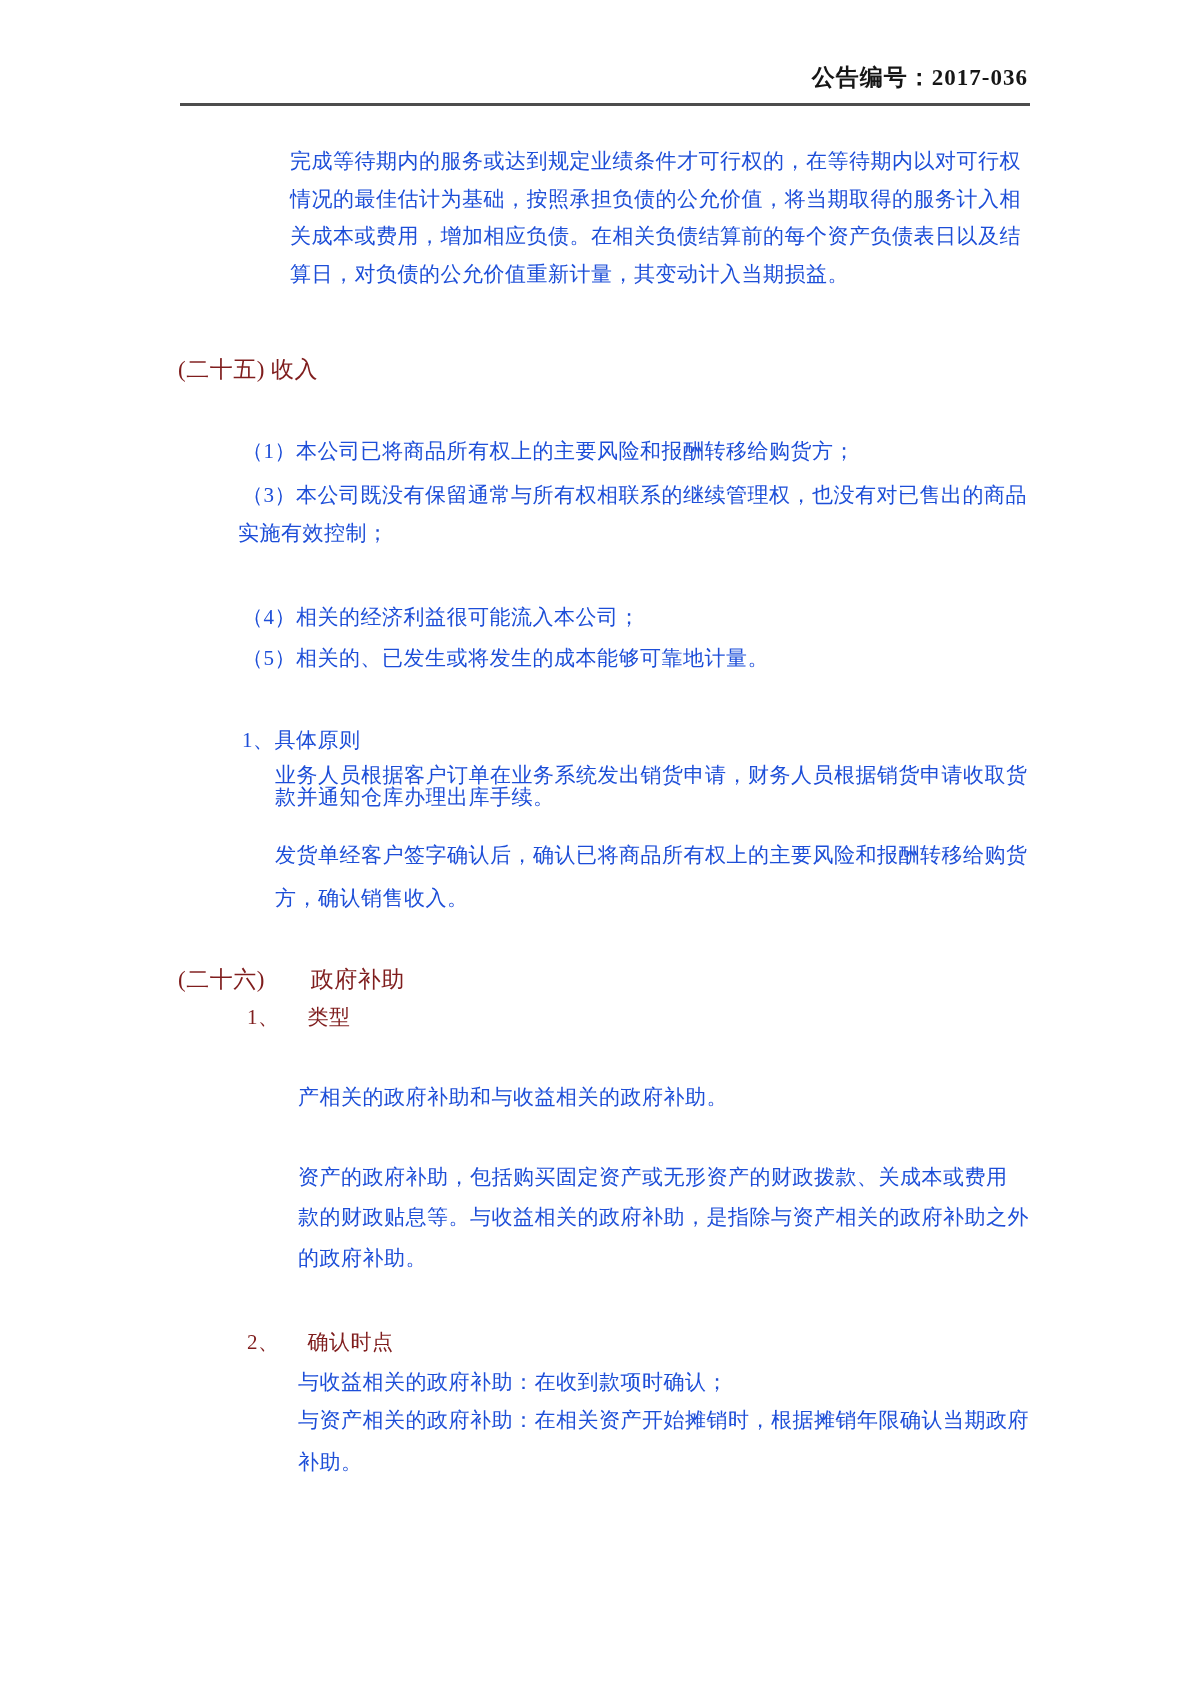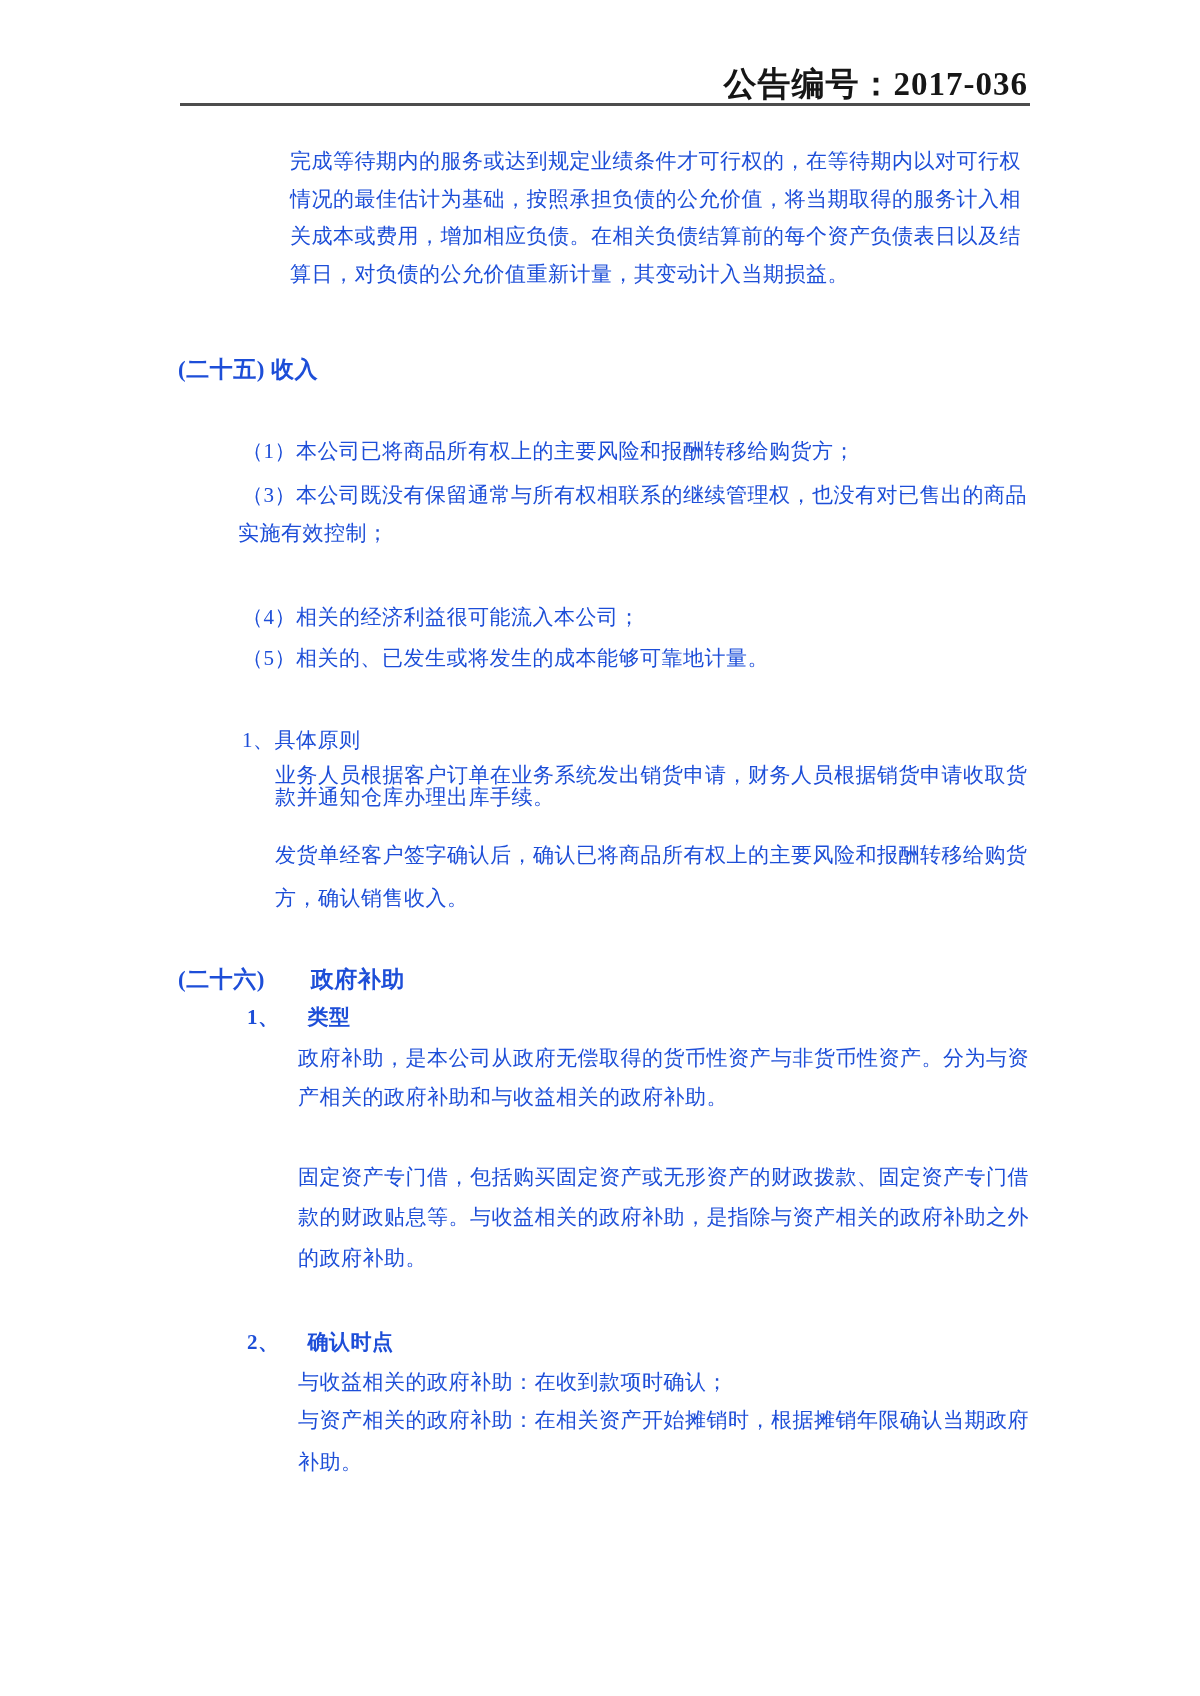--- a/index.html
+++ b/index.html
@@ -15,21 +15,21 @@
     overflow: hidden;
     font-family: "Liberation Serif", "DejaVu Serif", serif;
     color: #1f1f1f;
   }
   .hdr {
     position: absolute;
     top: 62px;
     left: 180px;
     width: 848px;
     text-align: right;
-    font-size: 33px;
+    font-size: 23px;
     font-weight: bold;
     letter-spacing: 1px;
     color: #161616;
     white-space: nowrap;
   }
   .hdr-rule {
     position: absolute;
     top: 103px;
     left: 180px;
     width: 850px;
@@ -38,22 +38,22 @@
   }
   .ln {
     position: absolute;
     font-size: 21px;
     line-height: 1.25;
     letter-spacing: 0.5px;
     white-space: nowrap;
     color: #1d4ed8;
   }
   .b {
-    font-weight: bold;
-    color: #1d4ed8;
+    font-weight: normal;
+    color: #7f1d1d;
   }
   .h1 {
     font-size: 23px;
   }
   .gap-lg { display: inline-block; width: 46px; }
   .gap-md { display: inline-block; width: 28px; }
 </style>
 </head>
 <body>
 
@@ -83,23 +83,22 @@
   <div class="ln" style="top:885px;left:275px">方，确认销售收入。</div>
 
   <div class="ln b h1" style="top:966px;left:178px">
     <span>(二十六)</span><span class="gap-lg"></span><span>政府补助</span>
   </div>
 
   <div class="ln b" style="top:1004px;left:247px">
     <span>1、</span><span class="gap-md"></span><span>类型</span>
   </div>
 
-  <div class="ln" style="top:1045px;left:298px">政府补助，是本公司从政府无偿取得的货币性资产与非货币性资产。分为与资</div>
   <div class="ln" style="top:1084px;left:298px">产相关的政府补助和与收益相关的政府补助。</div>
-  <div class="ln" style="top:1164px;left:298px">固定资产专门借，包括购买固定资产或无形资产的财政拨款、固定资产专门借</div>
+  <div class="ln" style="top:1164px;left:298px">资产的政府补助，包括购买固定资产或无形资产的财政拨款、关成本或费用</div>
   <div class="ln" style="top:1204px;left:298px">款的财政贴息等。与收益相关的政府补助，是指除与资产相关的政府补助之外</div>
   <div class="ln" style="top:1245px;left:298px">的政府补助。</div>
 
   <div class="ln b" style="top:1329px;left:247px">
     <span>2、</span><span class="gap-md"></span><span>确认时点</span>
   </div>
 
   <div class="ln" style="top:1369px;left:298px">与收益相关的政府补助：在收到款项时确认；</div>
   <div class="ln" style="top:1407px;left:298px">与资产相关的政府补助：在相关资产开始摊销时，根据摊销年限确认当期政府</div>
   <div class="ln" style="top:1449px;left:298px">补助。</div>

